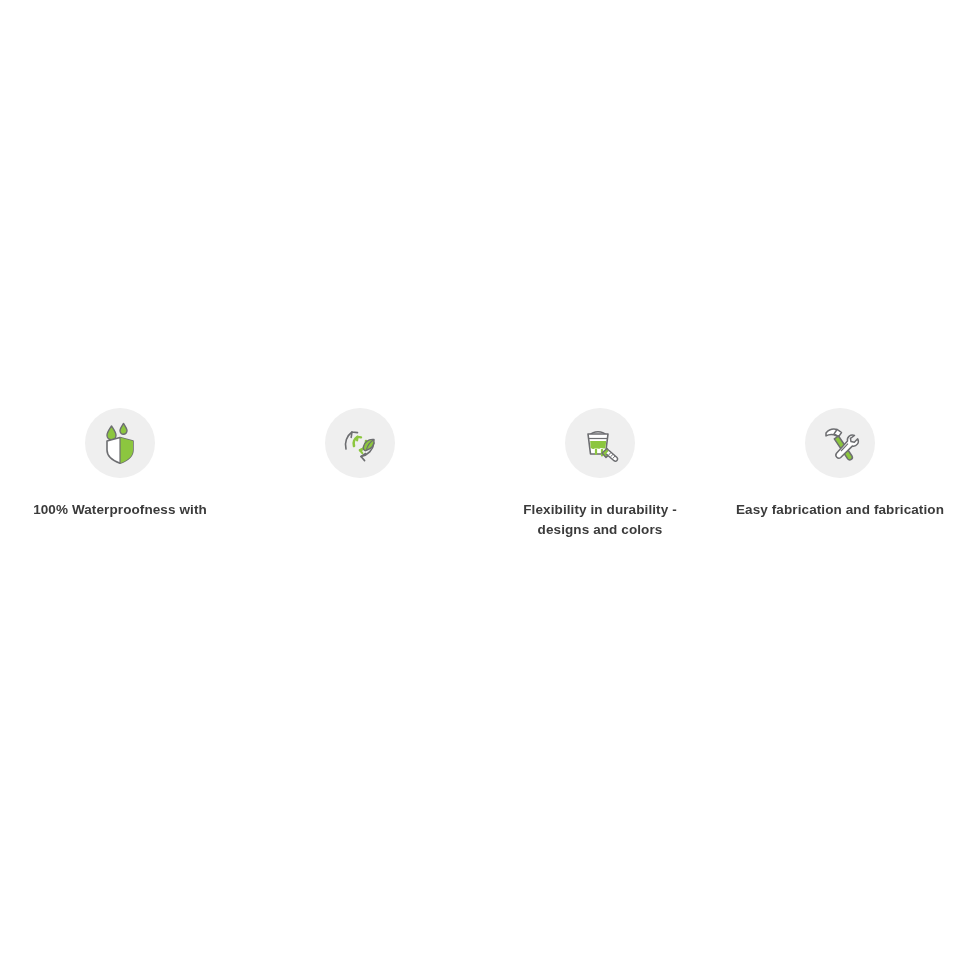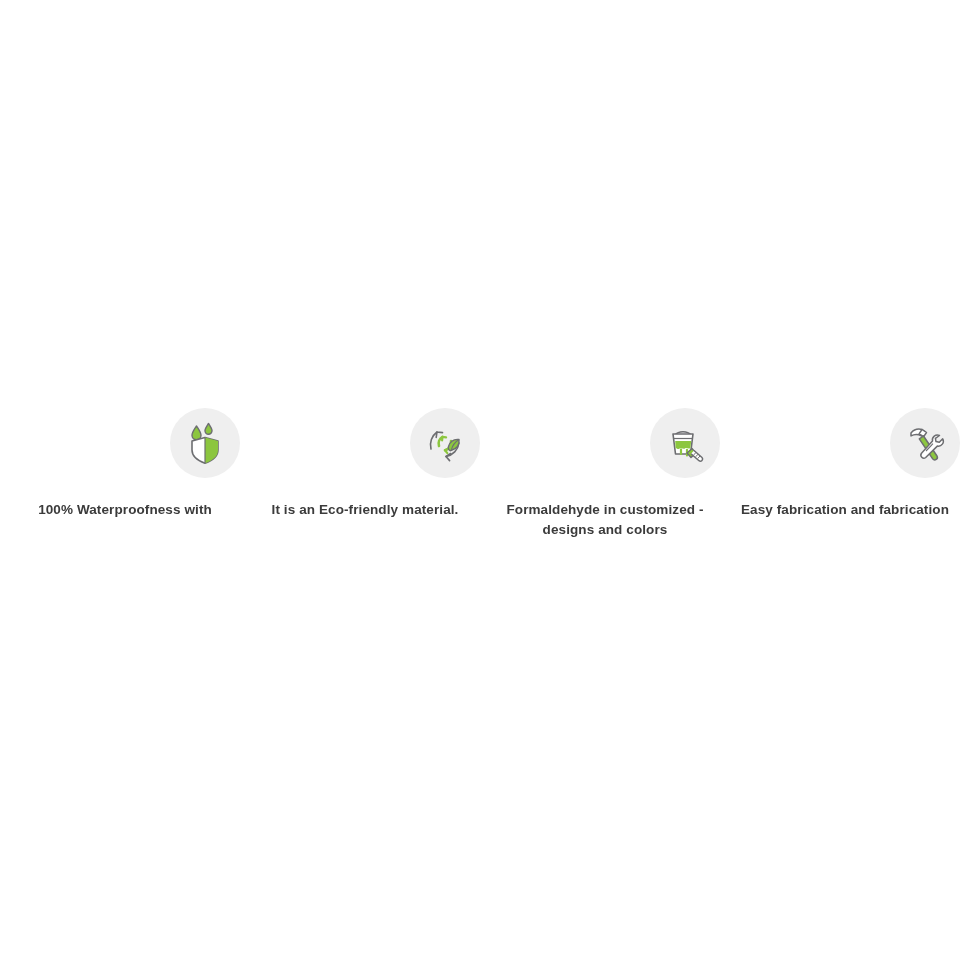--- a/index.html
+++ b/index.html
@@ -29,21 +29,21 @@
     display: flex;
     flex-direction: row;
     align-items: flex-start;
     justify-content: space-between;
   }
 
   .feature {
     width: 240px;
     display: flex;
     flex-direction: column;
-    align-items: flex-end;
+    align-items: center;
   }
 
   .icon-circle {
     width: 70px;
     height: 70px;
     border-radius: 50%;
     background: #efefef;
     display: flex;
     align-items: center;
     justify-content: center;
@@ -109,21 +109,20 @@
             <path d="M21.5 17.8 l3.6 0.5 M21.5 17.8 l-0.4 3.6" fill="none" stroke="#8cc63f" stroke-width="2.2" stroke-linecap="round"></path>
             <path d="M30 22 a8 8 0 0 1 -6 9.3" fill="none" stroke="#8cc63f" stroke-width="2.6" stroke-linecap="round"></path>
             <path d="M24 31.3 l3.3 -1.6 M24 31.3 l2.3 2.8" fill="none" stroke="#8cc63f" stroke-width="2.2" stroke-linecap="round"></path>
 
             <path d="M31 31 c5 -1.5 7.5 -5.5 7 -10.5 c-5 -0.5 -9 2 -10.5 7 c-0.6 2 0.4 3.8 2 4.2 Z" fill="#8cc63f" stroke="#6d6e71" stroke-width="1.4" stroke-linejoin="round"></path>
             <path d="M38 20.5 c-4 2.5 -6.5 6 -7.6 10.2" fill="none" stroke="#6d6e71" stroke-width="1.1"></path>
           </svg>
         </span>
       </div>
       <div class="feature-caption">
-        <span class="line">It is an Eco-friendly material.</span>
       </div>
     </div>
 
     <div class="feature">
       <div class="icon-circle">
         <span>
           <svg width="48" height="48" viewBox="0 0 48 48" xmlns="http://www.w3.org/2000/svg">
 
             <path d="M14 16 a9 6 0 0 1 16 0" fill="none" stroke="#6d6e71" stroke-width="1.5"></path>
 
@@ -134,21 +133,21 @@
 
             <path d="M20 30.5 v4.5 M26 30.8 v5.6" stroke="#8cc63f" stroke-width="2.2" stroke-linecap="round"></path>
 
             <path d="M26 34 l5 -4.5 l4 4.6 l-5 4.4 Z" fill="#8cc63f" stroke="#6d6e71" stroke-width="1.4" stroke-linejoin="round"></path>
             <path d="M33 31.5 l8 7 a2.2 2.2 0 0 1 -3 3.2 l-8 -7" fill="#ffffff" stroke="#6d6e71" stroke-width="1.5" stroke-linejoin="round"></path>
             <path d="M35 33.4 l-2.2 2.5 M37 35.2 l-2.2 2.5 M39 37 l-2.2 2.5" stroke="#6d6e71" stroke-width="1"></path>
           </svg>
         </span>
       </div>
       <div class="feature-caption">
-        <span class="line">Formaldehyde in customized -</span>
+        <span class="line">Flexibility in durability -</span>
         <span class="line">designs and colors</span>
       </div>
     </div>
 
     <div class="feature">
       <div class="icon-circle">
         <span>
           <svg width="48" height="48" viewBox="0 0 48 48" xmlns="http://www.w3.org/2000/svg">
 
             <path d="M10 14 c2.5 -3 7 -4.5 11 -3.5 l3.5 2.4 l-3 4.4 l-3.6 -1.6 c-2.6 -0.6 -5.2 -0.4 -7.9 1.2 Z" fill="#ffffff" stroke="#6d6e71" stroke-width="1.5" stroke-linejoin="round"></path>

